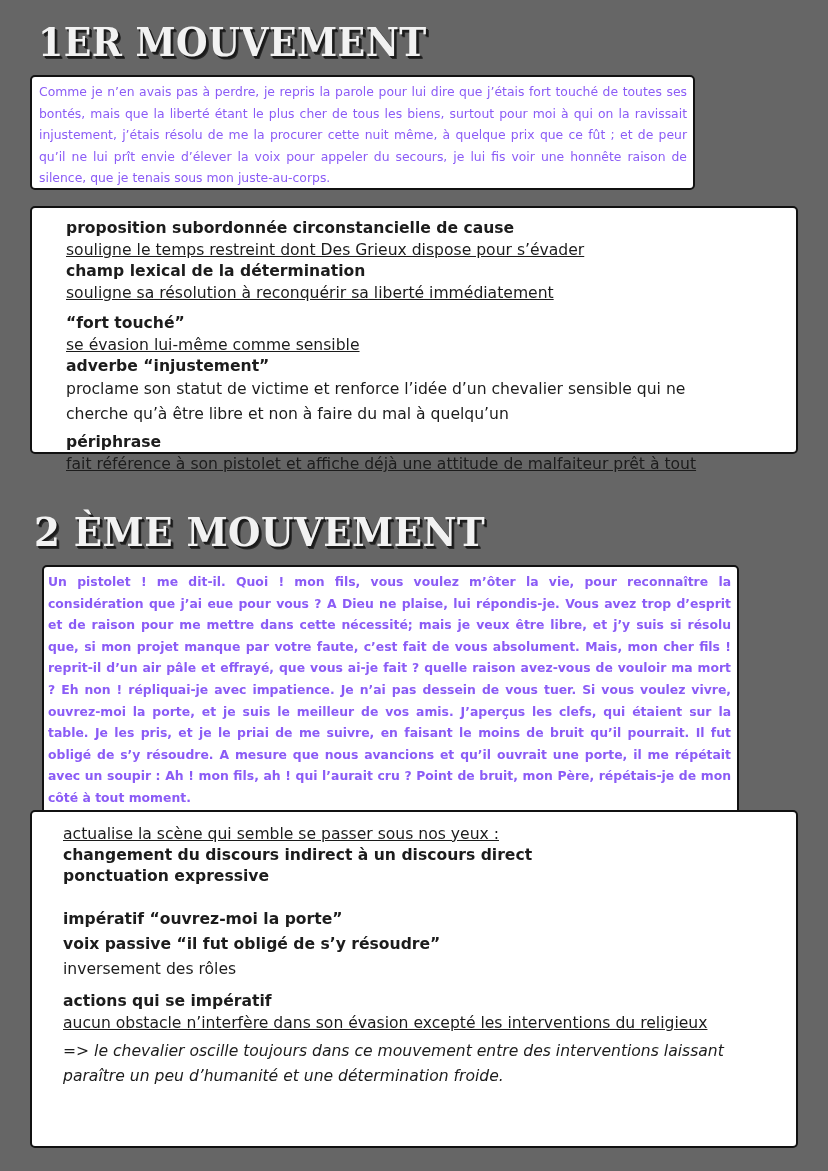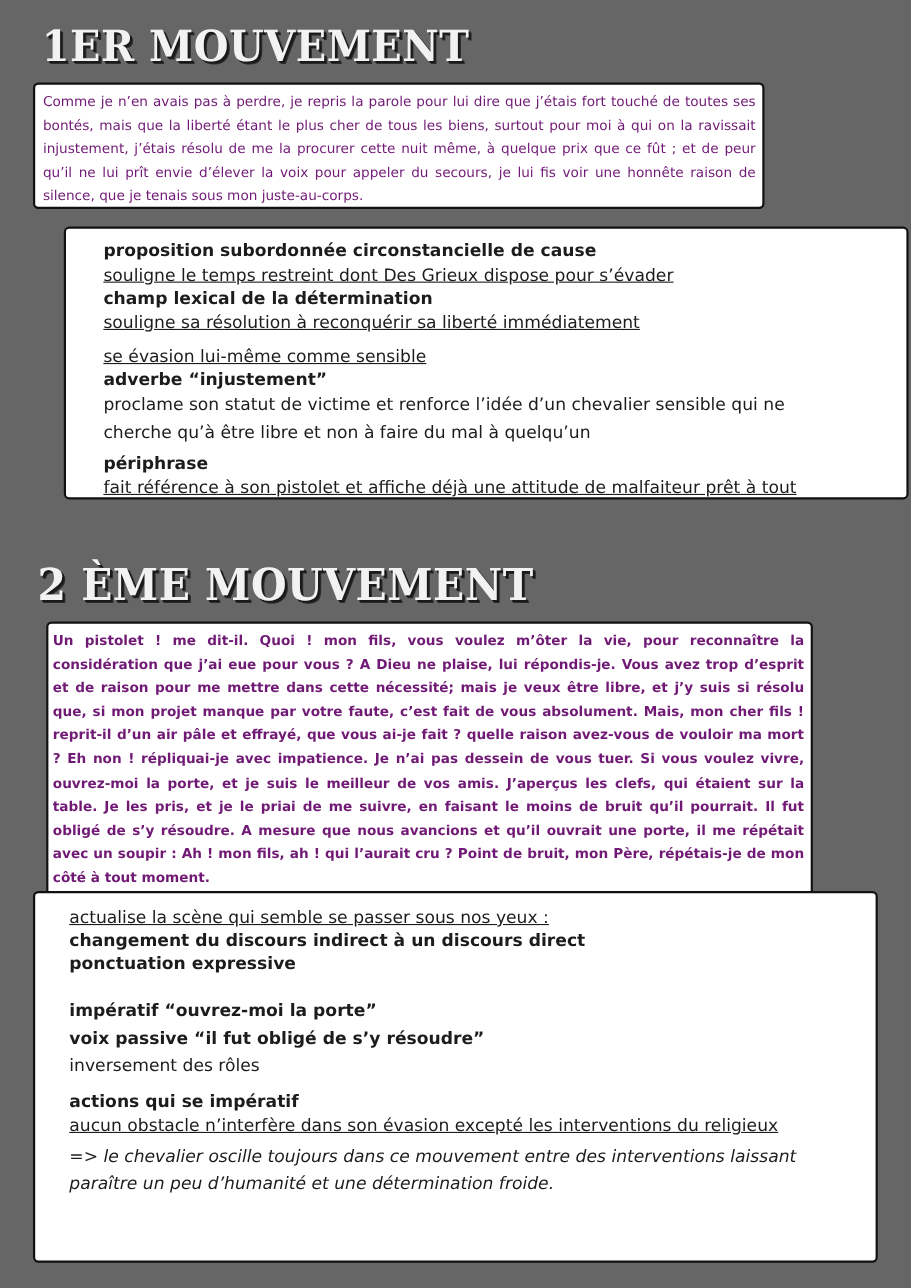--- a/index.html
+++ b/index.html
@@ -28,26 +28,26 @@
       position: absolute;
       background: #ffffff;
       border: 2px solid #111111;
       border-radius: 5px;
       box-sizing: border-box;
     }
     .quote {
       font-size: 12.4px;
       line-height: 21.6px;
       text-align: justify;
-      color: #701a75;
+      color: #8b5cf6;
     }
     #box1 { left: 30px; top: 75px; width: 665px; height: 115px; padding: 4px 6px 0 7px; }
     #box3 { left: 42px; top: 565px; width: 697px; height: 284px; padding: 4px 6px 0 4px; font-weight: bold; }
 
-    #box2 { left: 30px; top: 206px; width: 768px; height: 248px; padding: 10px 10px 0 34px; margin-left: 28px; }
+    #box2 { left: 30px; top: 206px; width: 768px; height: 248px; padding: 10px 10px 0 34px; }
     #box4 { left: 30px; top: 810px; width: 768px; height: 338px; padding: 11px 10px 0 31px; }
 
     .note { font-size: 15.6px; color: #1c1c1c; }
     .note .t { font-weight: bold; line-height: 21px; display: block; }
     .note .d { line-height: 22px; display: block; text-decoration: underline; }
     .note .d2 { line-height: 25px; display: block; }
     .note .i { font-style: italic; line-height: 25px; display: block; }
     .gap8 { height: 9px; }
     .gap20 { height: 20px; }
     .gap6 { height: 5px; }
@@ -60,20 +60,21 @@
 <div id="box1" class="box quote">
   <span>Comme je n’en avais pas à perdre, je repris la parole pour lui dire que j’étais fort touché de toutes ses bontés, mais que la liberté étant le plus cher de tous les biens, surtout pour moi à qui on la ravissait injustement, j’étais résolu de me la procurer cette nuit même, à quelque prix que ce fût ; et de peur qu’il ne lui prît envie d’élever la voix pour appeler du secours, je lui fis voir une honnête raison de silence, que je tenais sous mon juste-au-corps.</span>
 </div>
 
 <div id="box2" class="box note">
   <span class="t">proposition subordonnée circonstancielle de cause</span>
   <span class="d">souligne le temps restreint dont Des Grieux dispose pour s’évader</span>
   <span class="t">champ lexical de la détermination</span>
   <span class="d">souligne sa résolution à reconquérir sa liberté immédiatement</span>
   <div class="gap8"></div>
+  <span class="t">“fort touché”</span>
   <span class="d">se évasion lui-même comme sensible</span>
   <span class="t">adverbe “injustement”</span>
   <span class="d2">proclame son statut de victime et renforce l’idée d’un chevalier sensible qui ne</span>
   <span class="d2">cherche qu’à être libre  et non à faire du mal à quelqu’un</span>
   <div class="gap6"></div>
   <span class="t">périphrase</span>
   <span class="d">fait référence à son pistolet et affiche déjà une attitude de malfaiteur prêt à tout</span>
 </div>
 
 <h1 class="heading h2">2 ÈME MOUVEMENT</h1>

